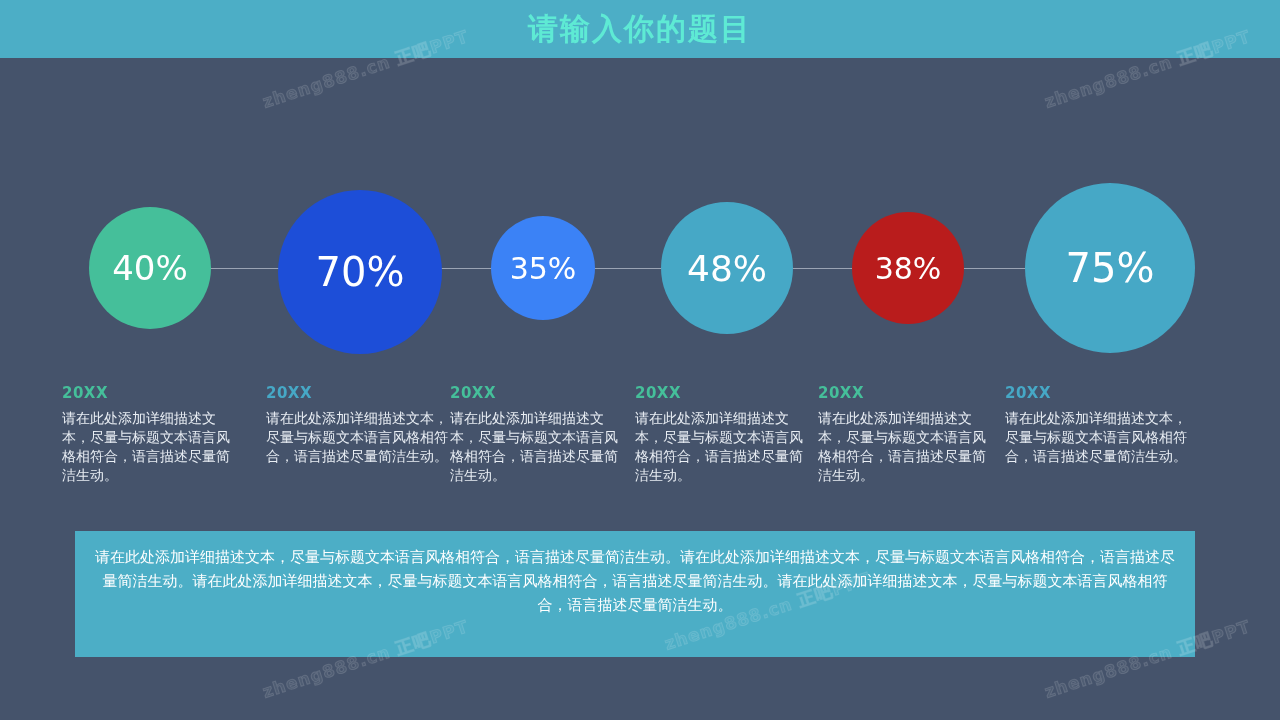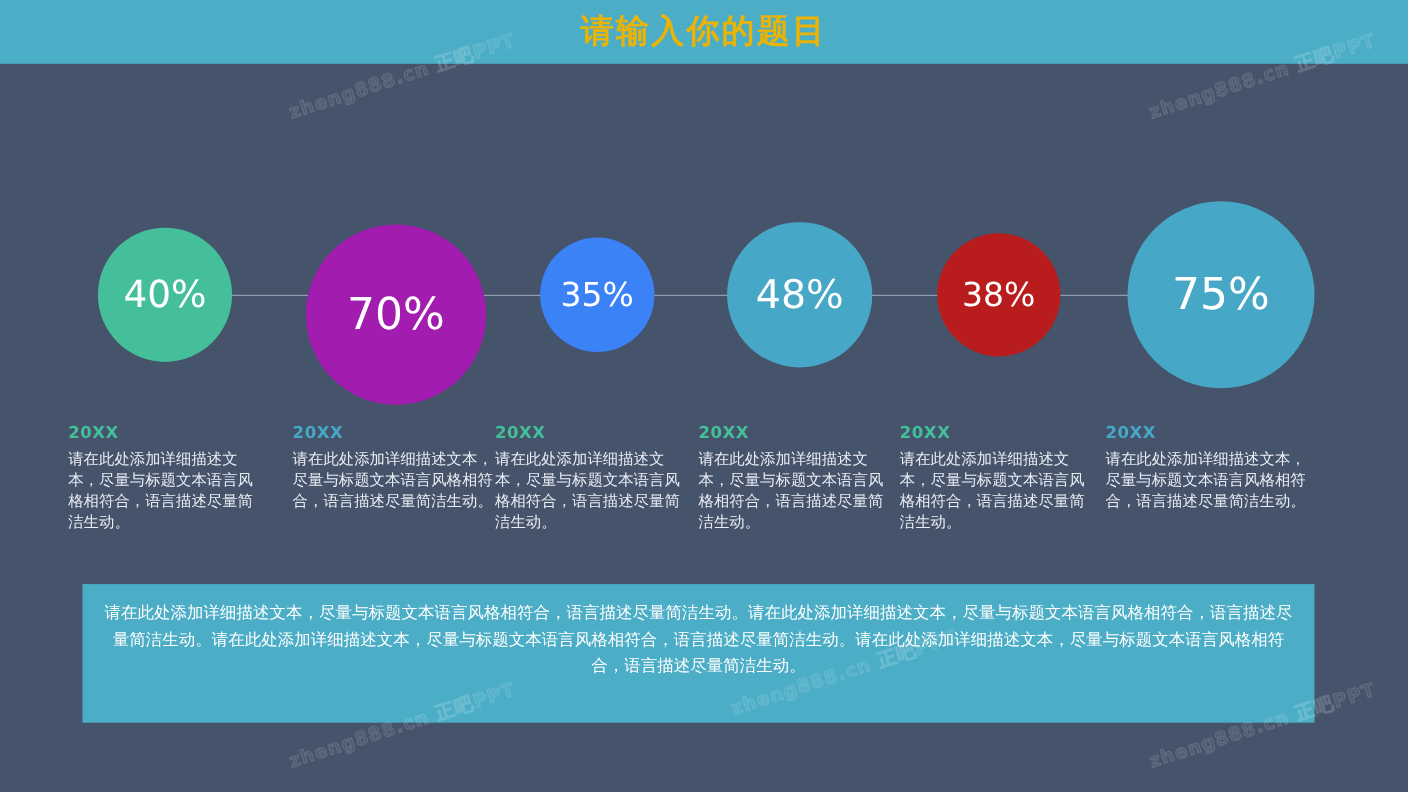--- a/index.html
+++ b/index.html
@@ -49,21 +49,21 @@
     background: #4caec6;
     z-index: 2;
   }
   .header-title {
     position: absolute;
     left: 0; top: 0;
     width: 1280px;
     height: 58px;
     line-height: 58px;
     text-align: center;
-    color: #eab308;
+    color: #5eead4;
     font-size: 30px;
     font-weight: bold;
     letter-spacing: 2px;
     z-index: 3;
   }
 
   
   .circle-row {
     position: absolute;
     left: 0;
@@ -142,21 +142,21 @@
 
 <div class="header-bar"></div>
 <div class="header-title">请输入你的题目</div>
 
 <div class="circle-row">
   <div class="axis-line"></div>
   <div id="circles-host">
       <div class="circle" style="width: 122px; height: 122px; left: 89px; top: 57px; background: rgb(69, 191, 154); font-size: 34px;">
         <span>40%</span>
       </div>
-      <div class="circle" style="width: 164px; height: 164px; left: 278px; top: 54px; background: #a21caf; font-size: 40px;">
+      <div class="circle" style="width: 164px; height: 164px; left: 278px; top: 40px; background: #1d4ed8; font-size: 40px;">
         <span>70%</span>
       </div>
       <div class="circle" style="width: 104px; height: 104px; left: 491px; top: 66px; background: #3b82f6; font-size: 30px;">
         <span>35%</span>
       </div>
       <div class="circle" style="width: 132px; height: 132px; left: 661px; top: 52px; background: rgb(70, 168, 198); font-size: 36px;">
         <span>48%</span>
       </div>
       <div class="circle" style="width: 112px; height: 112px; left: 852px; top: 62px; background: #b91c1c; font-size: 30px;">
         <span>38%</span>

